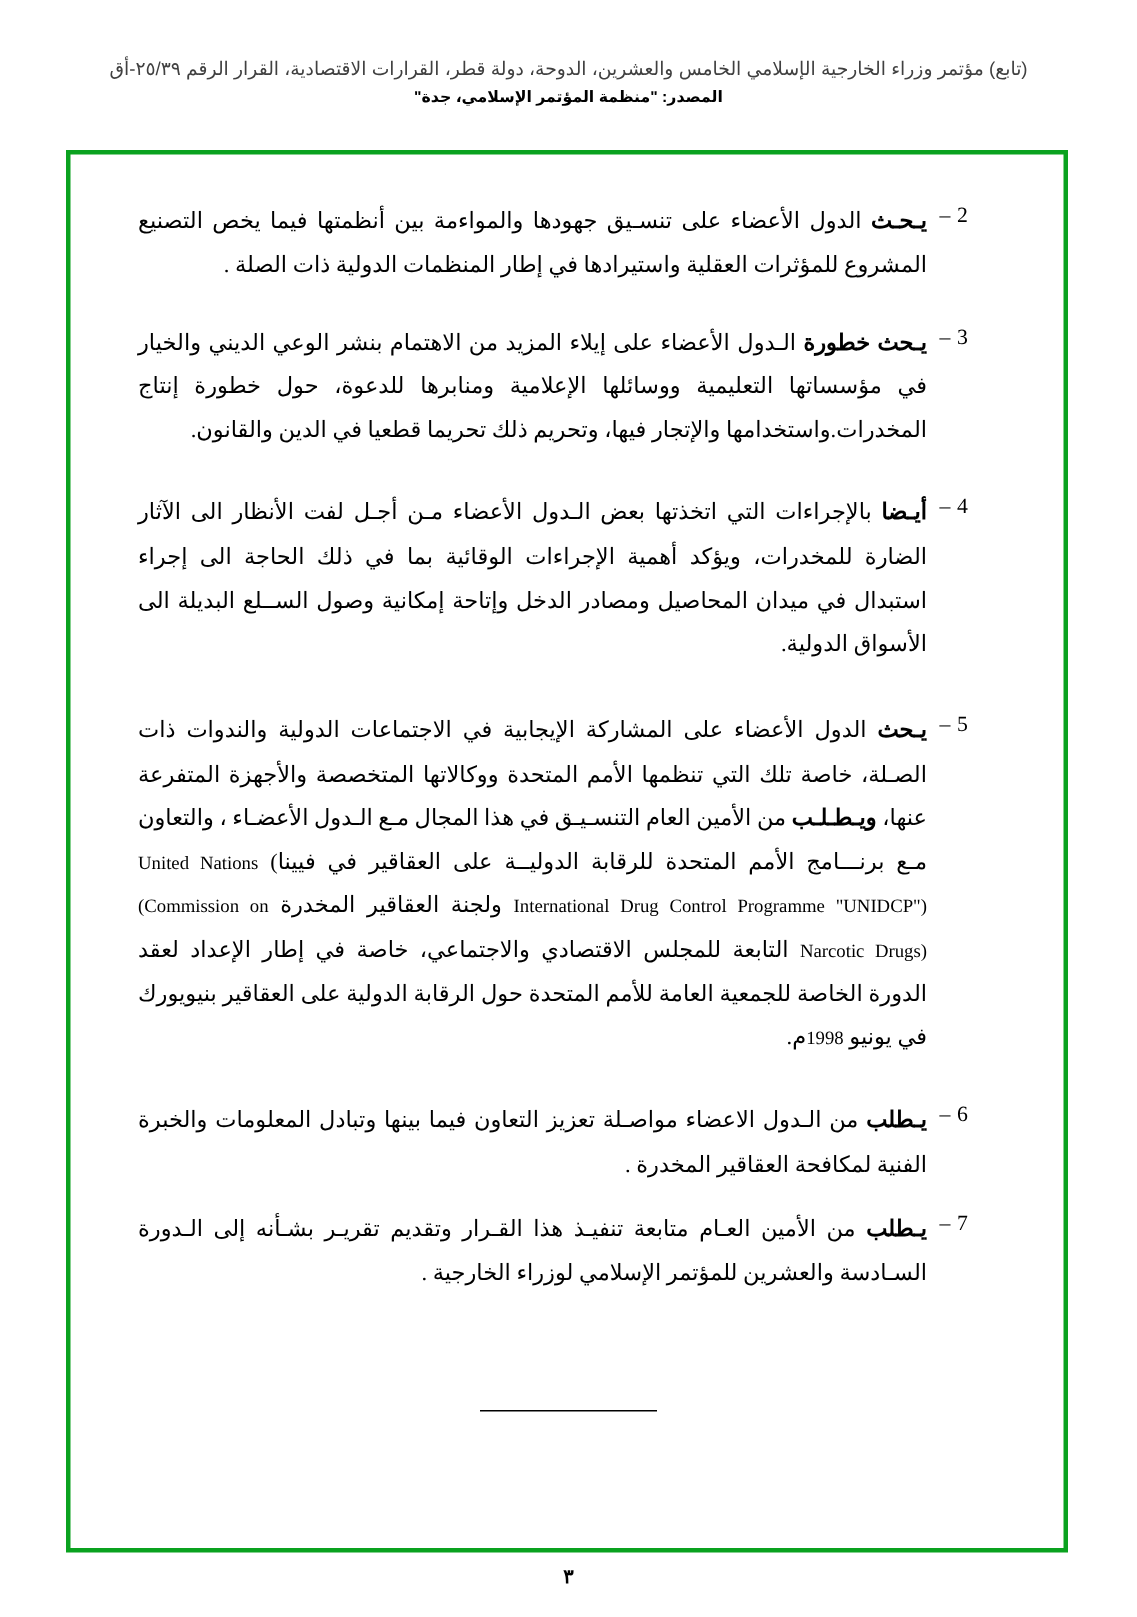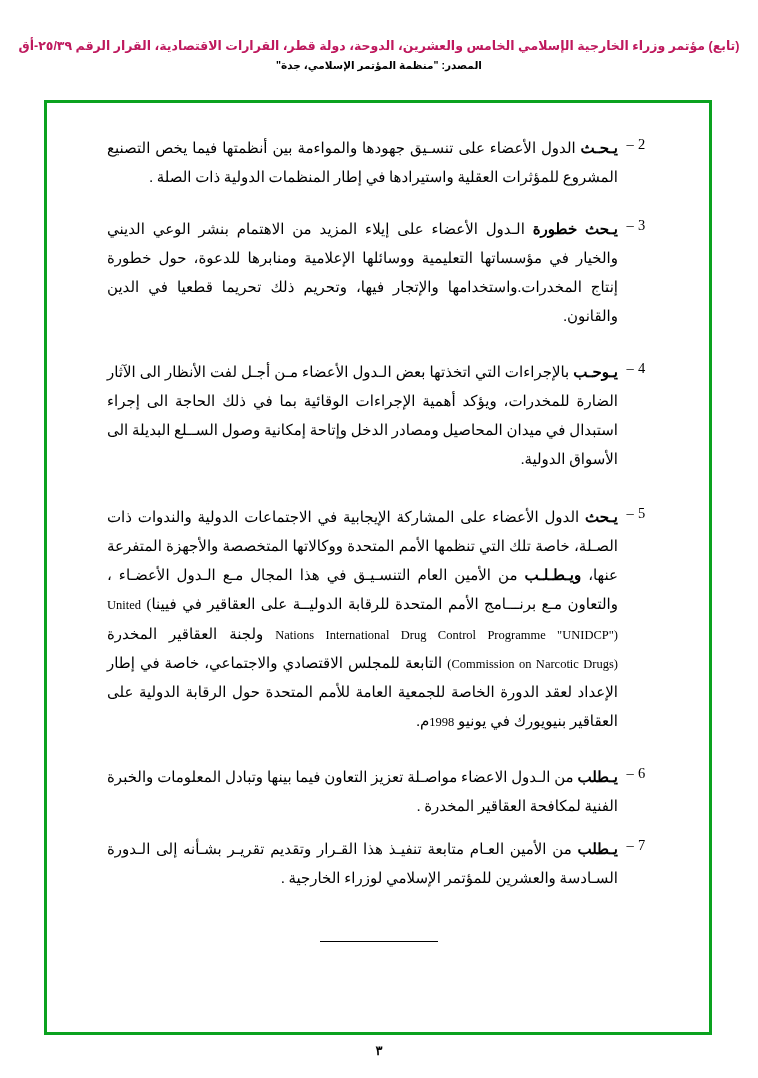--- a/index.html
+++ b/index.html
@@ -26,24 +26,24 @@
     position: absolute;
     top: 38px;
     left: 0;
     right: 0;
     text-align: center;
     direction: rtl;
   }
   .header-line1 {
     font-family: "Liberation Sans", "DejaVu Sans", sans-serif;
     font-size: 12.5px;
-    font-weight: bold;
+    font-weight: normal;
     letter-spacing: -0.2px;
     line-height: 1.4;
-    color: #be185d;
+    color: #404040;
   }
   .header-line2 {
     font-family: "Liberation Sans", "DejaVu Sans", sans-serif;
     font-size: 10.5px;
     font-weight: bold;
     margin-top: 3px;
     color: #000;
   }
 
   
@@ -87,21 +87,20 @@
     font-size: 14.5px;
     padding-top: 2px;
   }
   .clause-text {
     flex: 1 1 auto;
     font-size: 15px;
     line-height: 1.95;
     text-align: justify;
     text-justify: inter-word;
     padding-right: 4px;
-    margin-left: 15px;
   }
   .kw {
     font-weight: bold;
   }
   .lat {
     font-family: "Liberation Serif", serif;
     font-size: 12.5px;
     direction: ltr;
     unicode-bidi: embed;
   }
@@ -163,21 +162,21 @@
 
     <div class="clause c3">
       <div class="clause-num">3</div>
       <div class="clause-dash">–</div>
       <div class="clause-text"><span class="kw">يـحث خطورة</span><span> الـدول الأعضاء على إيلاء المزيد من الاهتمام بنشر الوعي الديني والخيار في مؤسساتها التعليمية ووسائلها الإعلامية ومنابرها للدعوة، حول خطورة إنتاج المخدرات.واستخدامها والإتجار فيها، وتحريم ذلك تحريما قطعيا في الدين والقانون.</span></div>
     </div>
 
     <div class="clause c4">
       <div class="clause-num">4</div>
       <div class="clause-dash">–</div>
-      <div class="clause-text"><span class="kw">يـوحـب</span><span> بالإجراءات التي اتخذتها بعض الـدول الأعضاء مـن أجـل لفت الأنظار الى الآثار الضارة للمخدرات، ويؤكد أهمية الإجراءات الوقائية بما في ذلك الحاجة الى إجراء استبدال في ميدان المحاصيل ومصادر الدخل وإتاحة إمكانية وصول الســلع البديلة الى الأسواق الدولية.</span></div>
+      <div class="clause-text"><span class="kw">أيـضا</span><span> بالإجراءات التي اتخذتها بعض الـدول الأعضاء مـن أجـل لفت الأنظار الى الآثار الضارة للمخدرات، ويؤكد أهمية الإجراءات الوقائية بما في ذلك الحاجة الى إجراء استبدال في ميدان المحاصيل ومصادر الدخل وإتاحة إمكانية وصول الســلع البديلة الى الأسواق الدولية.</span></div>
     </div>
 
     <div class="clause c5">
       <div class="clause-num">5</div>
       <div class="clause-dash">–</div>
       <div class="clause-text"><span class="kw">يـحث</span><span> الدول الأعضاء على المشاركة الإيجابية في الاجتماعات الدولية والندوات ذات الصـلة، خاصة تلك التي تنظمها الأمم المتحدة ووكالاتها المتخصصة والأجهزة المتفرعة عنها، </span><span class="kw">ويـطـلـب</span><span> من الأمين العام التنسـيـق في هذا المجال مـع الـدول الأعضـاء ، والتعاون مـع برنـــامج الأمم المتحدة للرقابة الدوليــة على العقاقير في فيينا) </span><span class="lat">United Nations International Drug Control Programme "UNIDCP")</span><span> ولجنة العقاقير المخدرة </span><span class="lat">(Commission on Narcotic Drugs)</span><span> التابعة للمجلس الاقتصادي والاجتماعي، خاصة في إطار الإعداد لعقد الدورة الخاصة للجمعية العامة للأمم المتحدة حول الرقابة الدولية على العقاقير بنيويورك في يونيو </span><span class="lat">1998</span><span>م.</span></div>
     </div>
 
     <div class="clause c6">
       <div class="clause-num">6</div>

